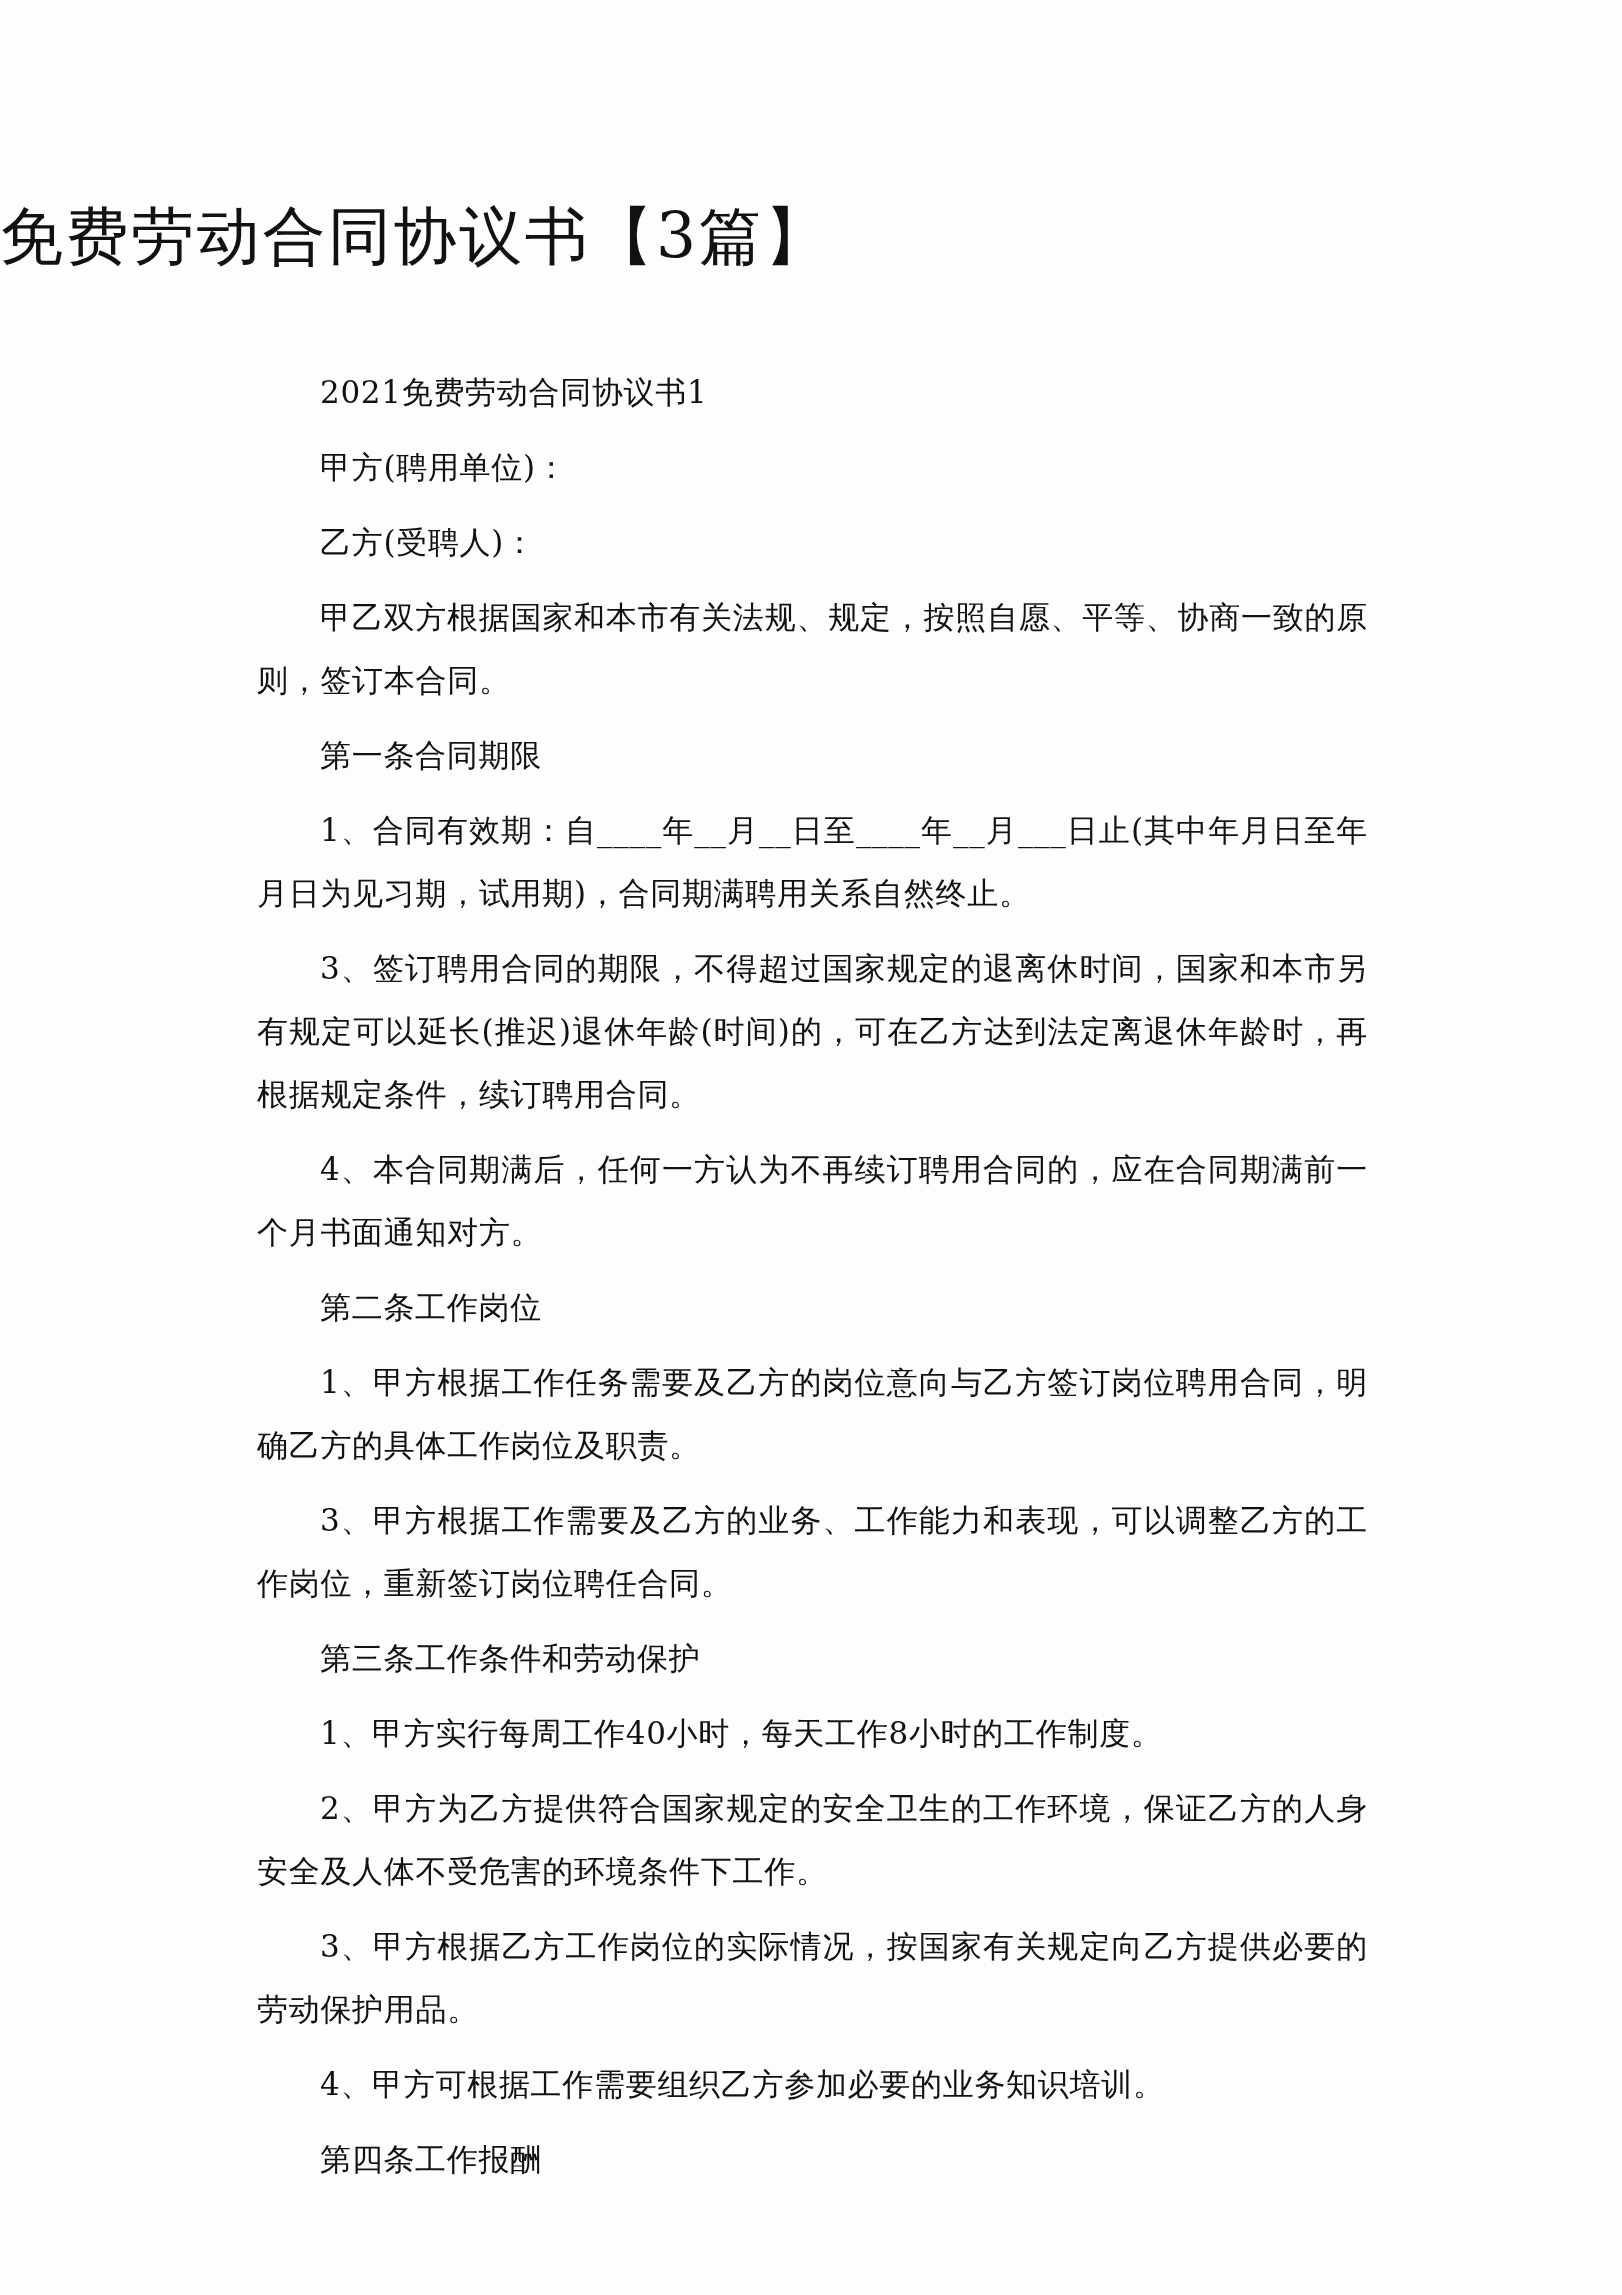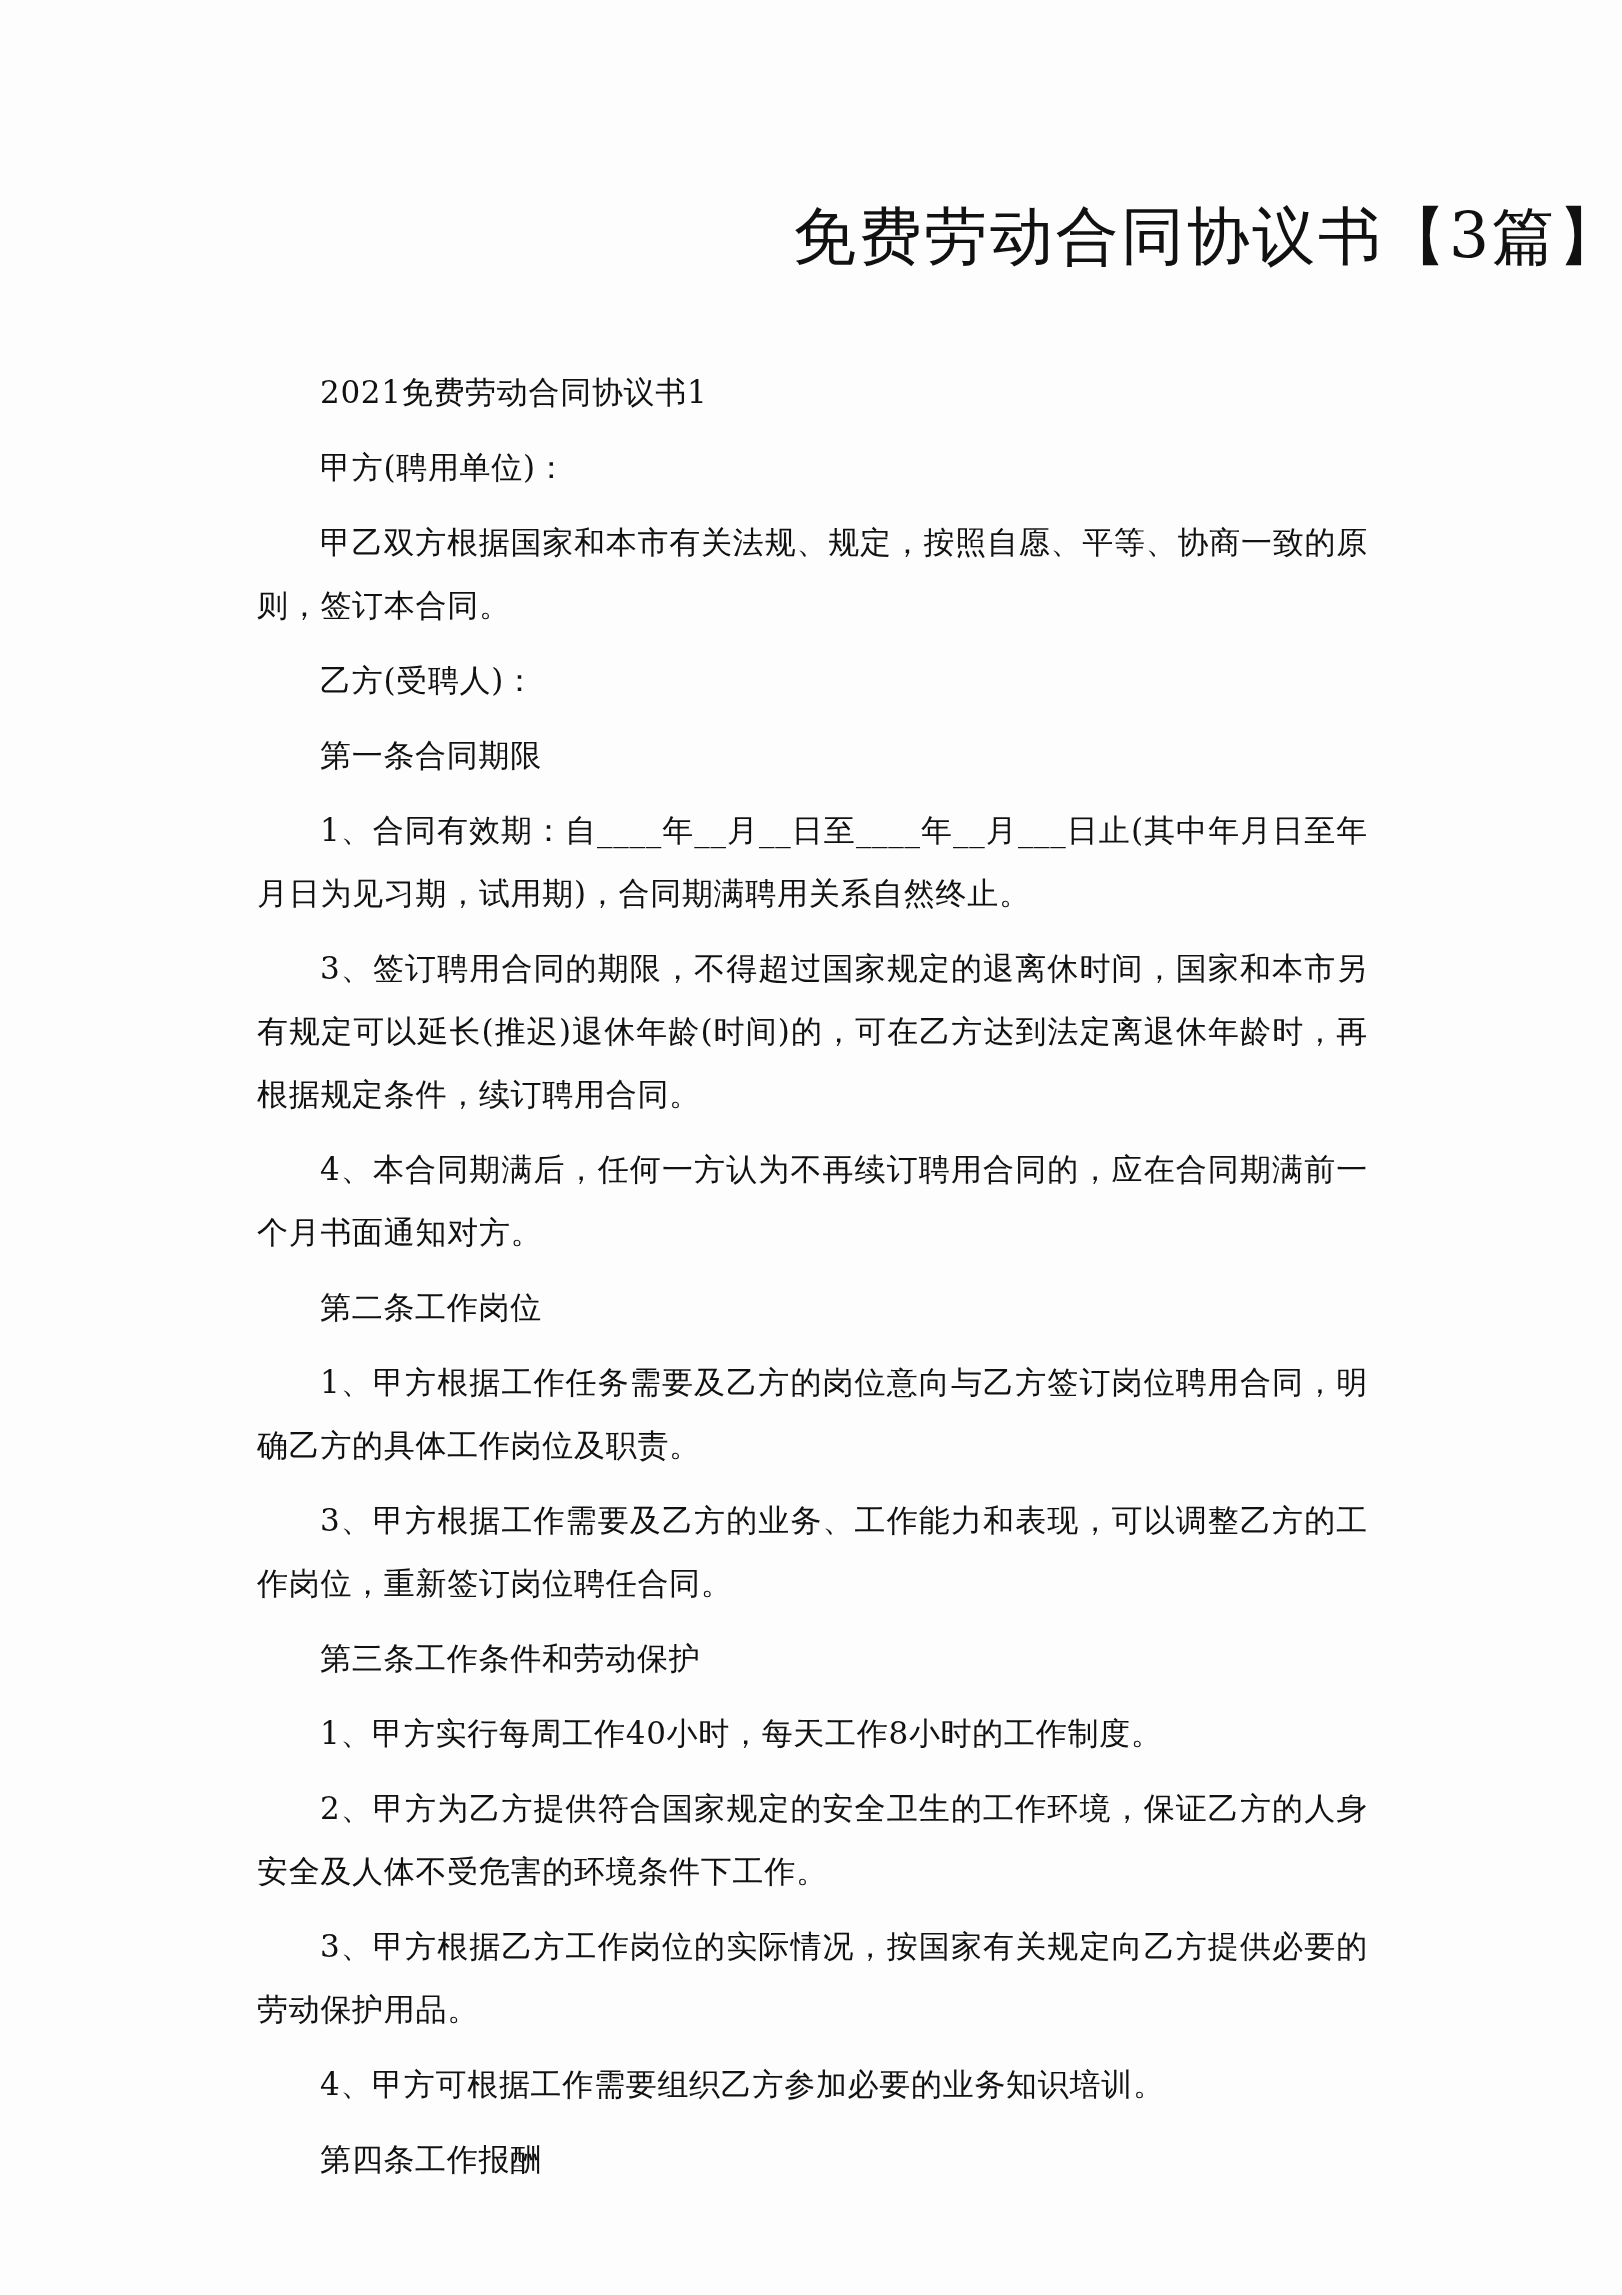--- a/index.html
+++ b/index.html
@@ -19,21 +19,21 @@
       position: absolute;
       left: 0; top: 0;
       width: 1623px;
       height: 2295px;
     }
     .title {
       position: absolute;
       left: 0;
       top: 191px;
       width: 1623px;
-      text-align: right;
+      text-align: left;
       font-size: 63px;
       line-height: 92px;
       letter-spacing: 2.6px;
       font-weight: normal;
       margin: 0;
     }
     .body {
       position: absolute;
       left: 245px;
       top: 349px;
@@ -51,22 +51,22 @@
   </style>
 </head>
 <body>
 
 <div class="page">
   <h1 class="title">免费劳动合同协议书【3篇】</h1>
 
   <div class="body">
     <p>2021免费劳动合同协议书1</p>
     <p>甲方(聘用单位)：</p>
+    <p>乙方(受聘人)：</p>
     <p>甲乙双方根据国家和本市有关法规、规定，按照自愿、平等、协商一致的原则，签订本合同。</p>
-    <p>乙方(受聘人)：</p>
     <p>第一条合同期限</p>
     <p>1、合同有效期：自____年__月__日至____年__月___日止(其中年月日至年月日为见习期，试用期)，合同期满聘用关系自然终止。</p>
     <p>3、签订聘用合同的期限，不得超过国家规定的退离休时间，国家和本市另有规定可以延长(推迟)退休年龄(时间)的，可在乙方达到法定离退休年龄时，再根据规定条件，续订聘用合同。</p>
     <p>4、本合同期满后，任何一方认为不再续订聘用合同的，应在合同期满前一个月书面通知对方。</p>
     <p>第二条工作岗位</p>
     <p>1、甲方根据工作任务需要及乙方的岗位意向与乙方签订岗位聘用合同，明确乙方的具体工作岗位及职责。</p>
     <p>3、甲方根据工作需要及乙方的业务、工作能力和表现，可以调整乙方的工作岗位，重新签订岗位聘任合同。</p>
     <p>第三条工作条件和劳动保护</p>
     <p>1、甲方实行每周工作40小时，每天工作8小时的工作制度。</p>
     <p>2、甲方为乙方提供符合国家规定的安全卫生的工作环境，保证乙方的人身安全及人体不受危害的环境条件下工作。</p>

